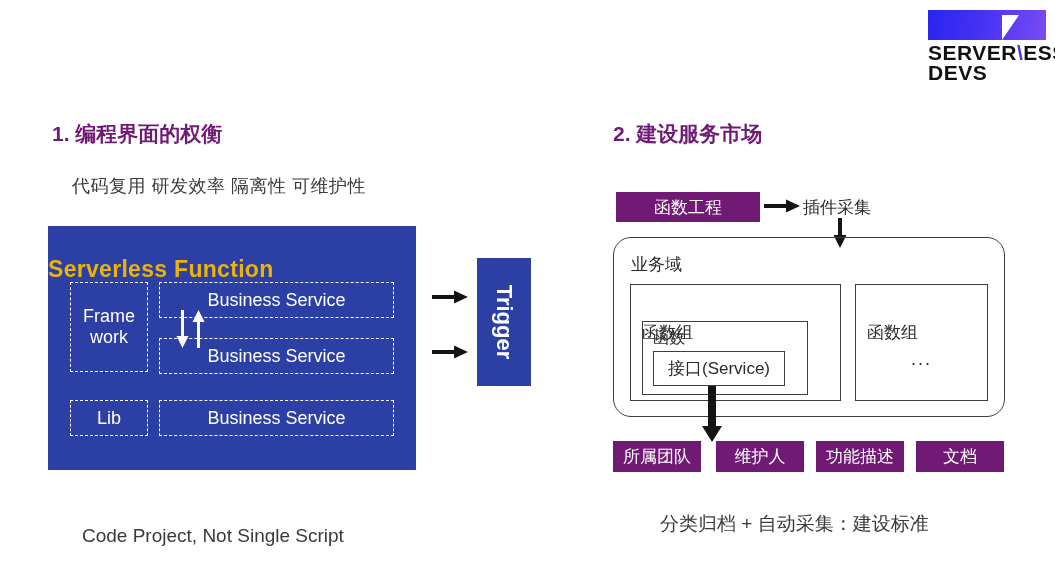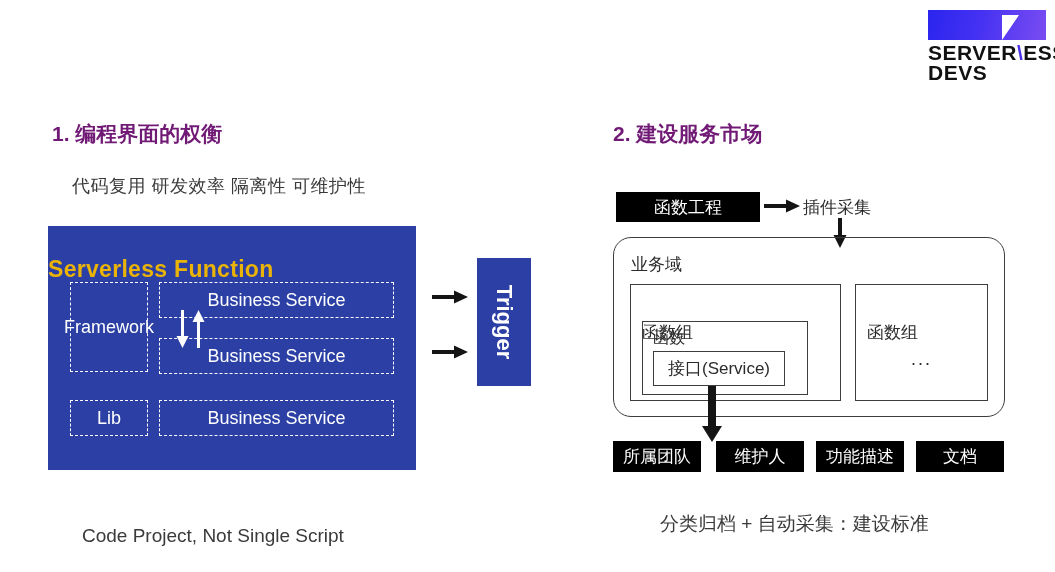--- a/index.html
+++ b/index.html
@@ -129,21 +129,21 @@
     border: 1px dashed #ffffff;
     color: #ffffff;
     box-sizing: border-box;
     display: flex;
     align-items: center;
     justify-content: center;
     font-size: 18px;
     line-height: 21px;
     text-align: center;
   }
-  #sf-framework { left: 22px; top: 56px; width: 78px; height: 90px; }
+  #sf-framework { left: 22px; top: 56px; width: 78px; height: 90px; flex-direction: column; }
   #sf-bs1 { left: 111px; top: 56px; width: 235px; height: 36px; }
   #sf-bs2 { left: 111px; top: 112px; width: 235px; height: 36px; }
   #sf-lib { left: 22px; top: 174px; width: 78px; height: 36px; }
   #sf-bs3 { left: 111px; top: 174px; width: 235px; height: 36px; }
 
   .swap-arrows {
     position: absolute;
     left: 127px;
     top: 84px;
     width: 34px;
@@ -183,21 +183,21 @@
     font-size: 19px;
     color: #3a3a3a;
     white-space: nowrap;
   }
   #cap1 { left: 82px; top: 492px; }
   #cap2 { left: 82px; top: 525px; }
 
   
   .blue-chip {
     position: absolute;
-    background: #000000;
+    background: #701a75;
     color: #ffffff;
     font-size: 17px;
     display: flex;
     align-items: center;
     justify-content: center;
     box-sizing: border-box;
     white-space: nowrap;
   }
   #chip-project { left: 616px; top: 192px; width: 144px; height: 30px; }
 

